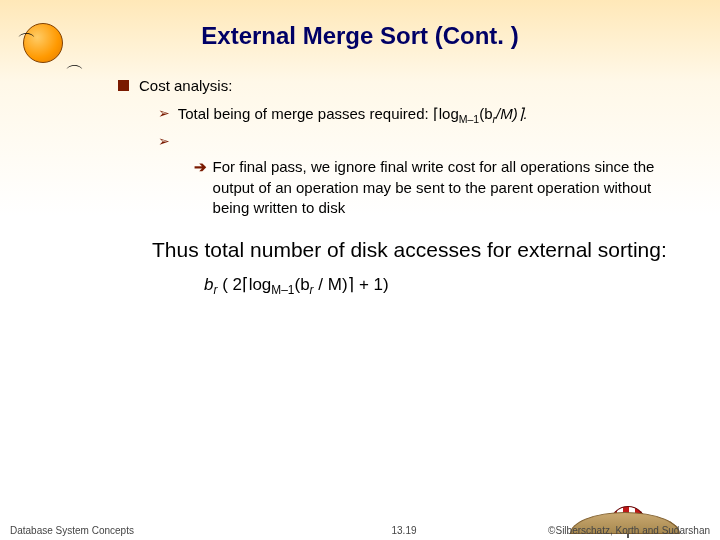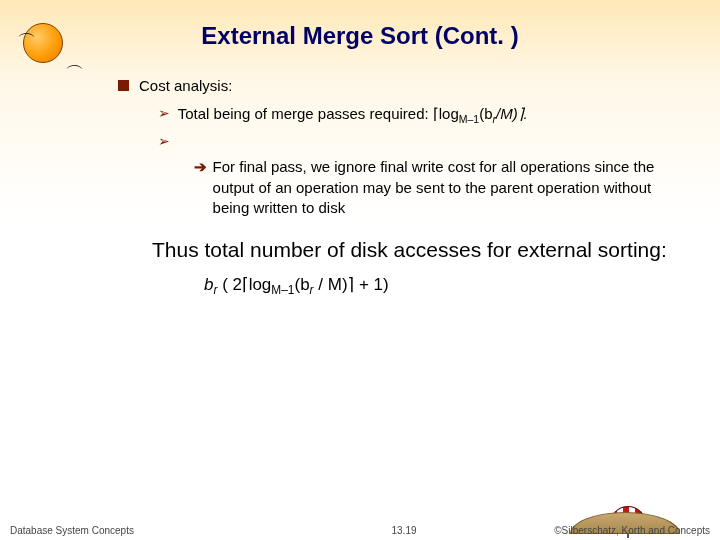--- a/index.html
+++ b/index.html
@@ -159,14 +159,14 @@
   <div class="umbrella">
     <div class="umbrella-top"></div>
     <div class="umbrella-pole"></div>
   </div>
   <div class="island-land"></div>
 </div>
 
 <div class="footer">
   <span>Database System Concepts</span>
   <span class="mid">13.19</span>
-  <span>©Silberschatz, Korth and Concepts</span>
+  <span>©Silberschatz, Korth and Sudarshan</span>
 </div>
 
 </body></html>

